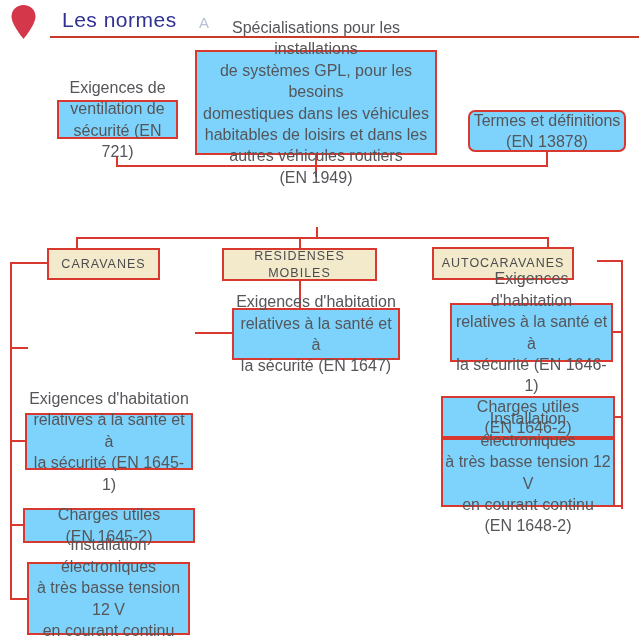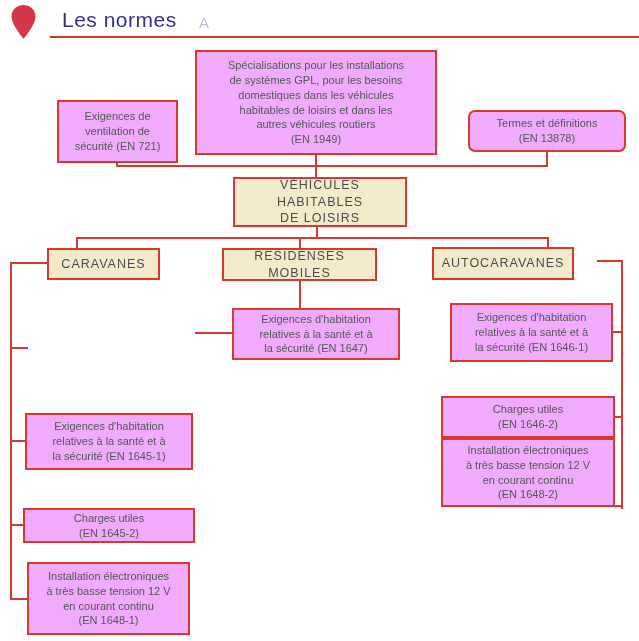--- a/index.html
+++ b/index.html
@@ -7,24 +7,24 @@
     --beige:#f3eacc;
     --text:#55565a;
     --indigo:#2f3193;
   }
   html,body{margin:0;padding:0;background:#ffffff;}
   body{font-family:"Liberation Sans", sans-serif;}
   #canvas{position:relative;width:639px;height:641px;background:#ffffff;overflow:hidden;}
 
   .box{
     position:absolute;box-sizing:border-box;
-    border:2px solid var(--red);background:#f0abfc;
+    border:2px solid var(--red);background:#7dd3fc;
     display:flex;align-items:center;justify-content:center;
     text-align:center;color:var(--text);
-    font-size:11px;line-height:1.34;white-space:pre-line;padding:1px 2px;
+    font-size:16px;line-height:1.34;white-space:pre-line;padding:1px 2px;
   }
   .beige{background:var(--beige);letter-spacing:1px;font-size:12.5px;color:#4c4c4e;}
   .hline,.vline{position:absolute;background:var(--red);}
   .hline{height:2px;}
   .vline{width:2px;}
 
   .page-title{
     position:absolute;left:62px;top:8px;
     font-size:21px;letter-spacing:0.5px;color:var(--indigo);
   }
@@ -78,34 +78,30 @@
   <div class="hline" style="left:615px;top:505px;width:8px;"></div>
 
   <div class="box" style="left:195px;top:50px;width:242px;height:105px;">
     <span>Spécialisations pour les installations
 de systèmes GPL, pour les besoins
 domestiques dans les véhicules
 habitables de loisirs et dans les
 autres véhicules routiers
 (EN 1949)</span>
   </div>
-  <div class="box" style="left:57px;top:100px;width:121px;height:63px;">
+  <div class="box" style="left:57px;top:100px;width:121px;height:39px;">
     <span>Exigences de
 ventilation de
 sécurité (EN 721)</span>
   </div>
   <div class="box" style="left:468px;top:110px;width:158px;height:42px;border-radius:7px;">
     <span>Termes et définitions
 (EN 13878)</span>
   </div>
 
-  <div class="box beige" style="left:233px;top:177px;width:174px;height:50px;">
-    <span>VÉHICULES HABITABLES
-DE LOISIRS</span>
-  </div>
 
   <div class="box beige" style="left:47px;top:248px;width:113px;height:32px;justify-content:center;">
     <span>CARAVANES</span>
   </div>
   <div class="box beige" style="left:222px;top:248px;width:155px;height:33px;">
     <span>RESIDENSES MOBILES</span>
   </div>
   <div class="box beige" style="left:432px;top:247px;width:142px;height:33px;">
     <span>AUTOCARAVANES</span>
   </div>

